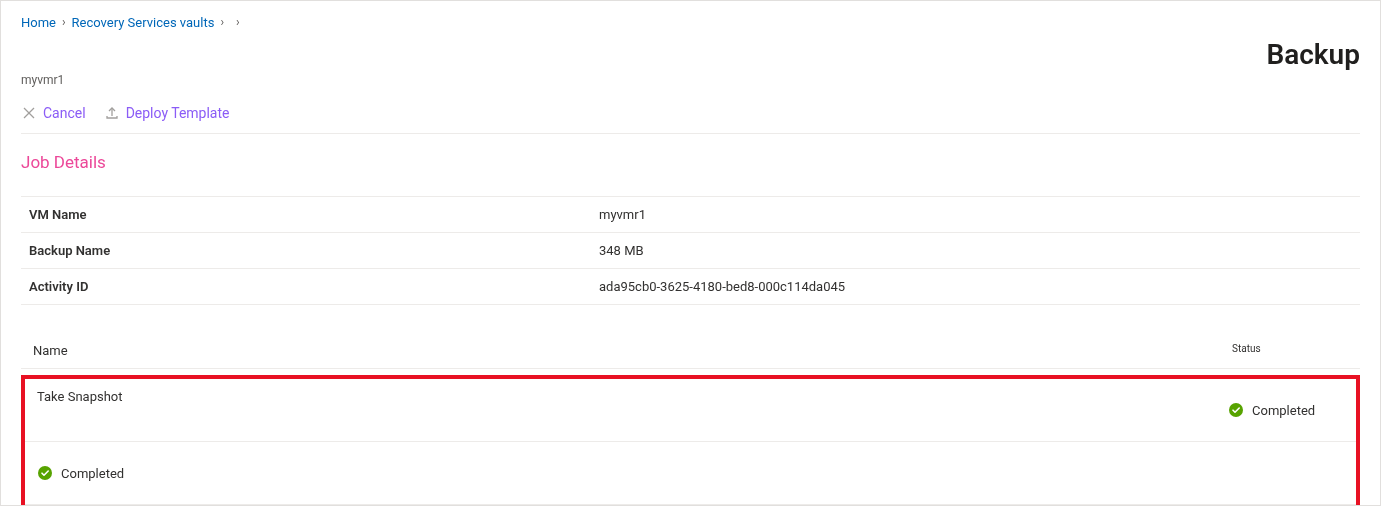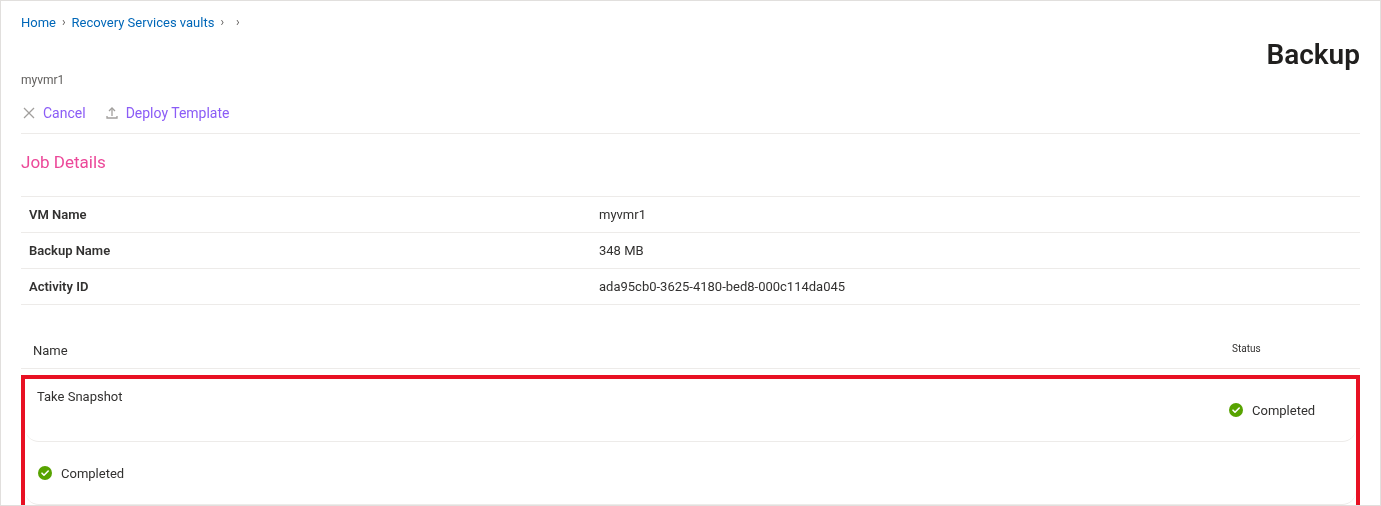--- a/index.html
+++ b/index.html
@@ -116,21 +116,20 @@
       font-size: 13px;
     }
     .subtasks-header-outer .col-status {
       width: 140px;
       padding: 10px 12px;
       font-size: 10px;
     }
     .st-row {
       display: flex;
       border-bottom: 1px solid #edebe9;
-      border-radius: 14px;
     }
     .st-row .col-name {
       flex: 1;
       padding: 10px 12px;
       font-size: 13px;
     }
     .st-row .col-status {
       width: 140px;
       padding: 23px 12px;
       font-size: 13px;

